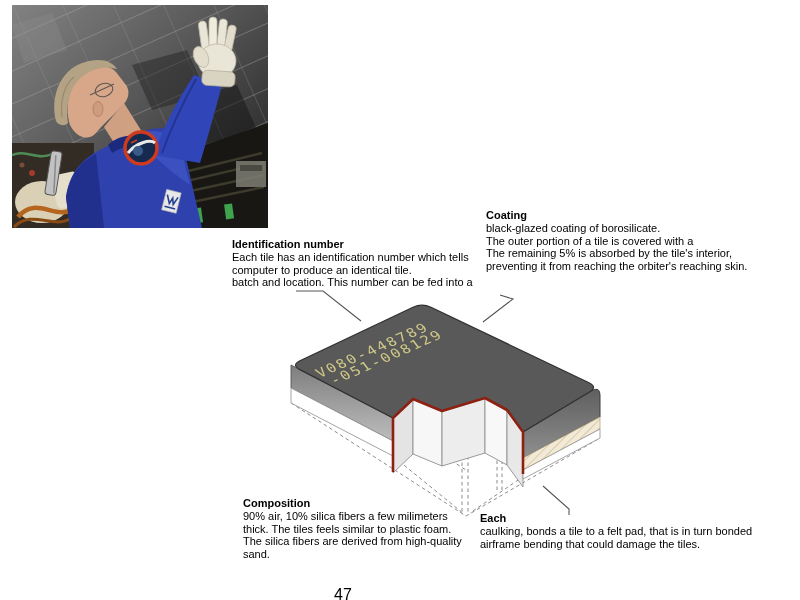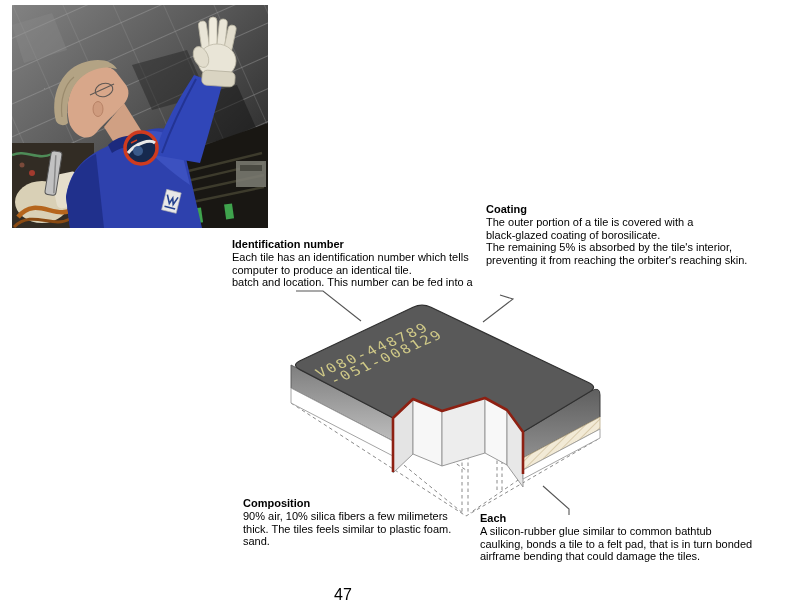--- a/index.html
+++ b/index.html
@@ -178,37 +178,37 @@
     </svg>
   </div>
 
   <div class="ann" style="left:232px;top:238px;">
     <div class="ann-title">Identification number</div>
     <div class="ann-line">Each tile has an identification number which tells</div>
     <div class="ann-line">computer to produce an identical tile.</div>
     <div class="ann-line">batch and location. This number can be fed into a</div>
   </div>
 
-  <div class="ann" style="left:486px;top:203px;">
+  <div class="ann" style="left:486px;top:209px;">
     <div class="ann-title">Coating</div>
+    <div class="ann-line">black-glazed coating of borosilicate.</div>
     <div class="ann-line">The outer portion of a tile is covered with a</div>
-    <div class="ann-line">black-glazed coating of borosilicate.</div>
     <div class="ann-line">The remaining 5% is absorbed by the tile's interior,</div>
     <div class="ann-line">preventing it from reaching the orbiter's reaching skin.</div>
   </div>
 
   <div class="ann" style="left:243px;top:497px;">
     <div class="ann-title">Composition</div>
     <div class="ann-line">90% air, 10% silica fibers a few milimeters</div>
     <div class="ann-line">thick. The tiles feels similar to plastic foam.</div>
+    <div class="ann-line">The silica fibers are derived from high-quality</div>
     <div class="ann-line">sand.</div>
   </div>
 
   <div class="ann" style="left:480px;top:512px;">
     <div class="ann-title">Each</div>
-    <div class="ann-line">A silicon-rubber glue similar to common bathtub</div>
     <div class="ann-line">caulking, bonds a tile to a felt pad, that is in turn bonded</div>
     <div class="ann-line">airframe bending that could damage the tiles.</div>
   </div>
 
   <div id="page-number">47</div>
 
 </div>
 
 </body></html>

